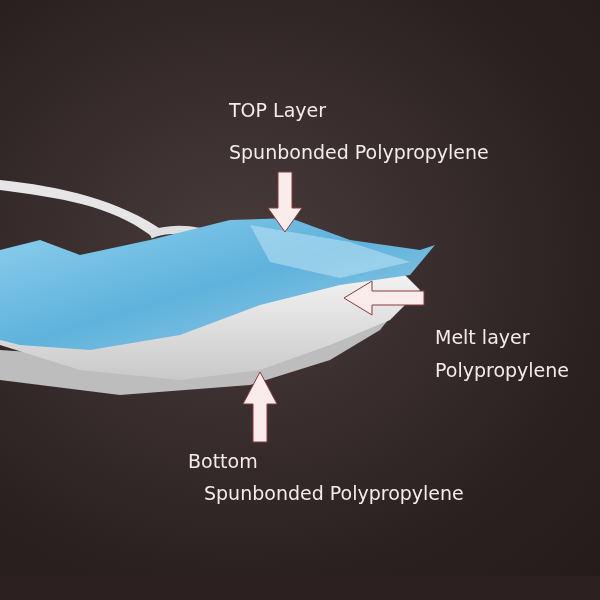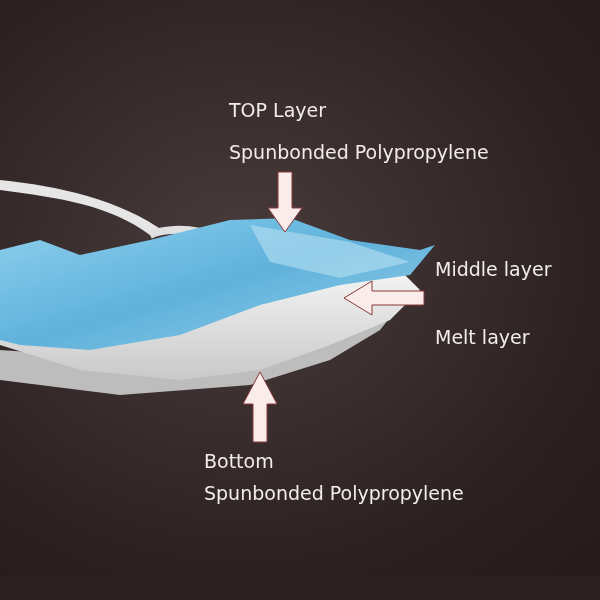--- a/index.html
+++ b/index.html
@@ -44,18 +44,18 @@
       <path d="M424 291 L424 305 L372 305 L372 315 L344 298 L372 281 L372 291 Z" fill="#fbecec" stroke="#8a3a3a" stroke-width="1"></path>
     </g>
     <g>
       <path d="M253 442 L267 442 L267 404 L277 404 L260 372 L243 404 L253 404 Z" fill="#fbecec" stroke="#8a3a3a" stroke-width="1"></path>
     </g>
   </svg>
 
   <div class="label" style="left:229px;top:101px;">TOP Layer</div>
   <div class="label" style="left:229px;top:143px;">Spunbonded Polypropylene</div>
 
-  <div class="label" style="left:435px;top:260px;">Middle layer</div>
   <div class="label" style="left:435px;top:328px;">Melt layer</div>
+  <div class="label" style="left:435px;top:361px;">Polypropylene</div>
 
-  <div class="label" style="left:204px;top:452px;">Bottom</div>
+  <div class="label" style="left:188px;top:452px;">Bottom</div>
   <div class="label" style="left:204px;top:484px;">Spunbonded Polypropylene</div>
 </div>
 
 </body></html>

